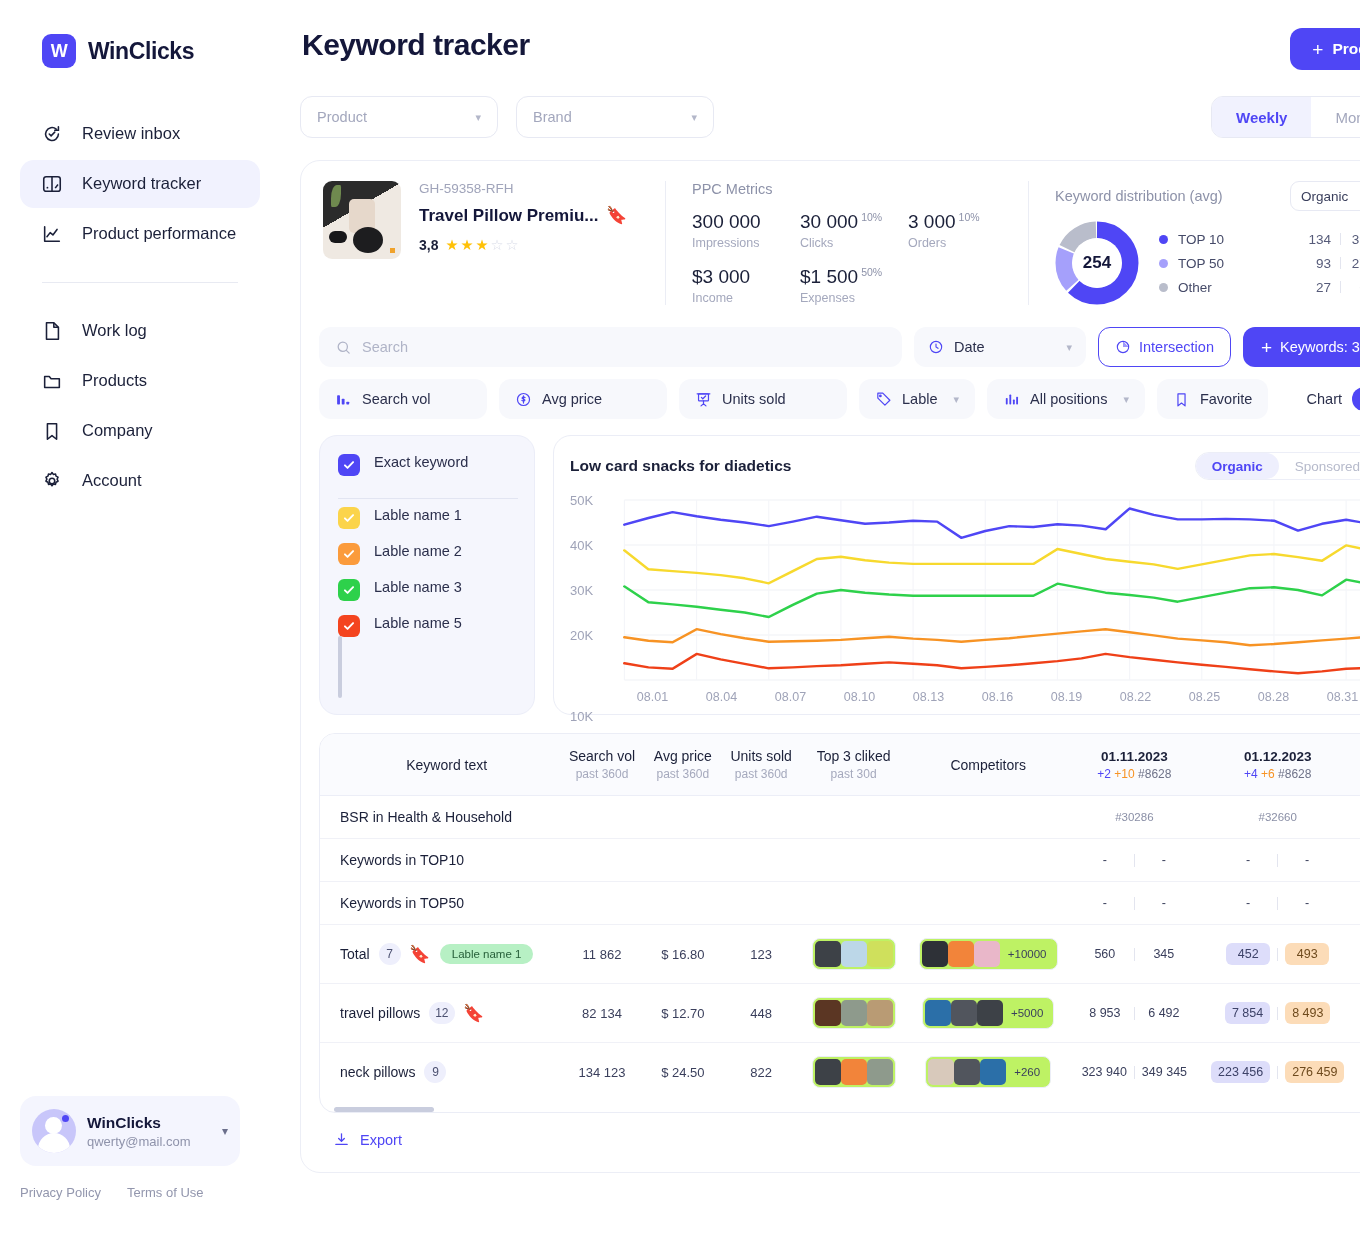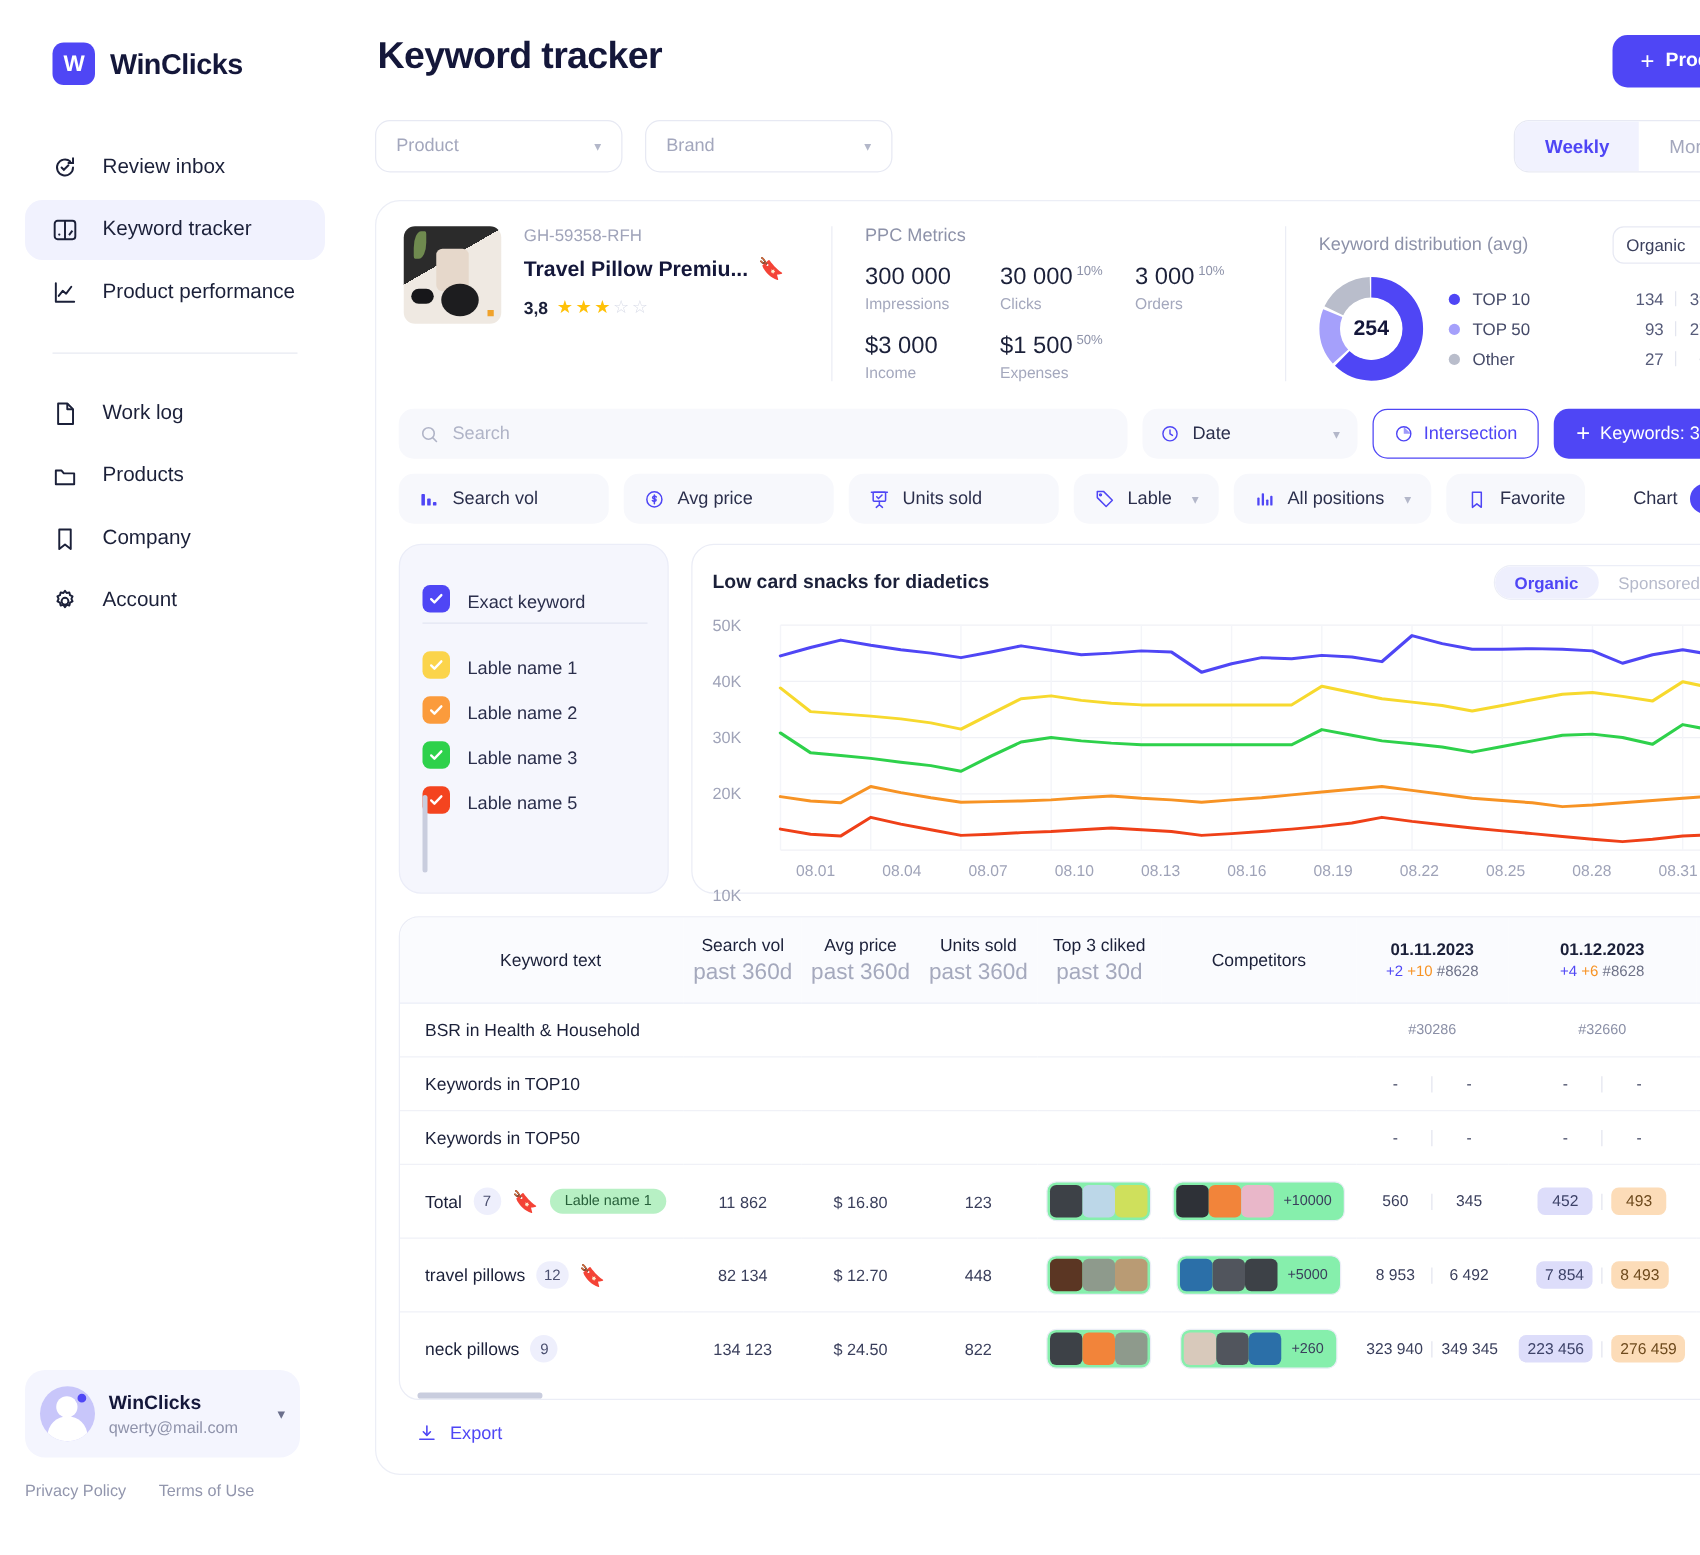--- a/index.html
+++ b/index.html
@@ -197,21 +197,21 @@
   .toggle {
     width: 42px; height: 24px; border-radius: 13px; background: #4f46f5; position: relative; cursor: pointer;
   }
 
   
   .chart-region { display: flex; gap: 18px; margin-top: 16px; }
   .labels-box {
     width: 216px; flex: 0 0 216px; background: #f5f6fd; border: 1px solid #ebedf8;
     border-radius: 18px; padding: 18px 16px 16px 18px; position: relative;
   }
-  .lb-item { display: flex; align-items: flex-end; gap: 14px; height: 36px; cursor: pointer; }
+  .lb-item { display: flex; align-items: flex-start; gap: 14px; height: 36px; cursor: pointer; }
   .cb { width: 22px; height: 22px; border-radius: 6px; display:flex; align-items:center; justify-content:center; flex:0 0 22px;}
   .cb svg { width: 14px; height: 14px; }
   .lb-text { font-size: 14.5px; color: #2b2f4c; }
   .lb-sep { height: 1px; background: #e2e5f2; margin: 8px 0 8px 0; }
   .lb-scroll { position: absolute; left: 18px; bottom: 16px; width: 4px; height: 62px; background: #c9cdde; border-radius: 3px; }
 
   .chart-card {
     flex: 1; background: #fff; border: 1px solid #ebedf6; border-radius: 18px;
     padding: 16px 16px 10px 16px; position: relative;
   }
@@ -226,41 +226,41 @@
   .xlab { flex: 1; text-align: center; font-size: 12.5px; color: #9fa3b8; }
 
   
   .table-wrap { margin-top: 18px; border: 1px solid #ebedf6; border-radius: 16px; overflow: hidden; }
   table { width: 100%; border-collapse: collapse; }
   thead th {
     background: #fafbfe; font-weight: 400; padding: 14px 6px; vertical-align: middle;
     border-bottom: 1px solid #eceef7;
   }
   .th-main { font-size: 14px; color: #1b2039; }
-  .th-sub { font-size: 18px; color: #a5a9bd; margin-top: 3px; }
+  .th-sub { font-size: 12px; color: #a5a9bd; margin-top: 3px; }
   .th-kw { text-align: center; padding-left: 20px !important; }
   .th-date .d1 { font-size: 13.5px; color: #1b2039; font-weight: 600; }
   .th-date .d2 { font-size: 12px; margin-top: 3px; }
   .d2 .up { color: #4f46f5; } .d2 .or { color: #f79324; } .d2 .gr { color: #6e7288; }
   tbody td { padding: 13px 6px; border-bottom: 1px solid #f0f1f7; font-size: 13px; color: #3a3f5c; text-align: center; }
   tbody tr:last-child td { border-bottom: none; }
   .td-kw { text-align: left !important; padding-left: 20px !important; font-size: 14px; color: #1b2039; }
   .kw-cell { display: flex; align-items: center; gap: 9px; }
   .badge-n {
     min-width: 22px; height: 22px; padding: 0 6px; border-radius: 11px; background: #eeeffc;
     color: #4b5070; font-size: 12px; display: flex; align-items: center; justify-content: center;
   }
   .badge-lab {
     background: #b7f0c4; color: #27603a; font-size: 11.5px; border-radius: 11px;
     padding: 4px 12px;
   }
   .mini-row { display: flex; gap: 0; align-items: center; justify-content: center; }
   .mini-group {
     display: inline-flex; align-items: center; border: 1px solid #eceef7; border-radius: 8px;
-    overflow: hidden; background: #86efac; padding: 2px;
+    overflow: hidden; background: #bef264; padding: 2px;
   }
   .mini { width: 26px; height: 26px; border-radius: 5px; overflow: hidden; }
   .plusn { font-size: 11.5px; color: #3a3f5c; padding: 0 8px; }
   .pair { display: flex; align-items: center; justify-content: center; gap: 0; }
   .pv { min-width: 44px; text-align: center; font-size: 12.5px; }
   .pv.hl-p { background: #ddddfa; color: #3d4268; border-radius: 6px; padding: 4px 7px; }
   .pv.hl-o { background: #fcdcb8; color: #6e4a1d; border-radius: 6px; padding: 4px 7px; }
   .psep { width: 1px; height: 13px; background: #e3e5ef; margin: 0 7px; }
   .hscroll { height: 5px; width: 100px; background: #c9cdde; border-radius: 3px; margin: 6px 0 0 14px; }
 

